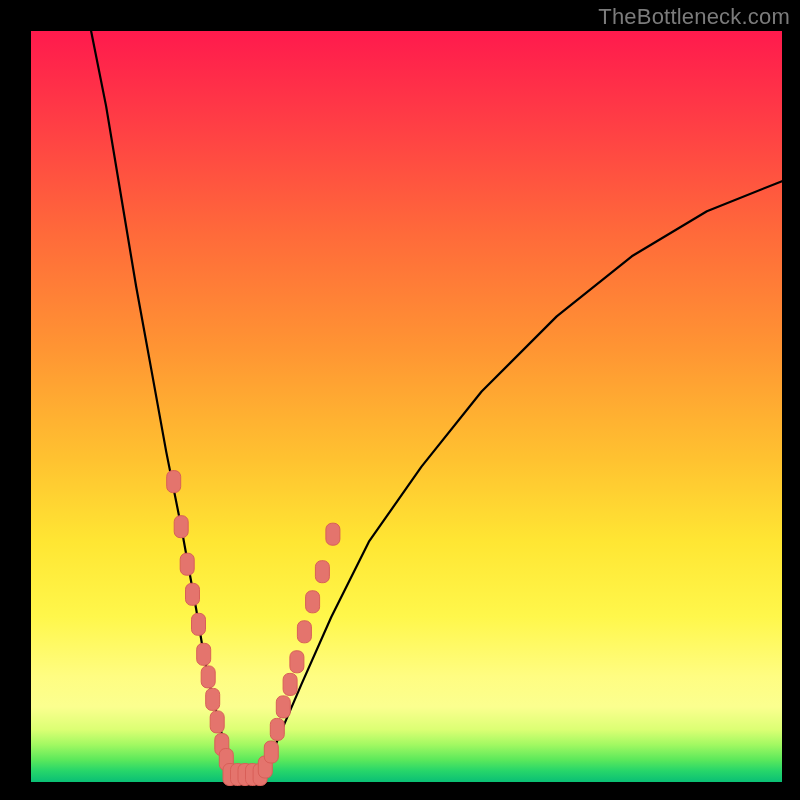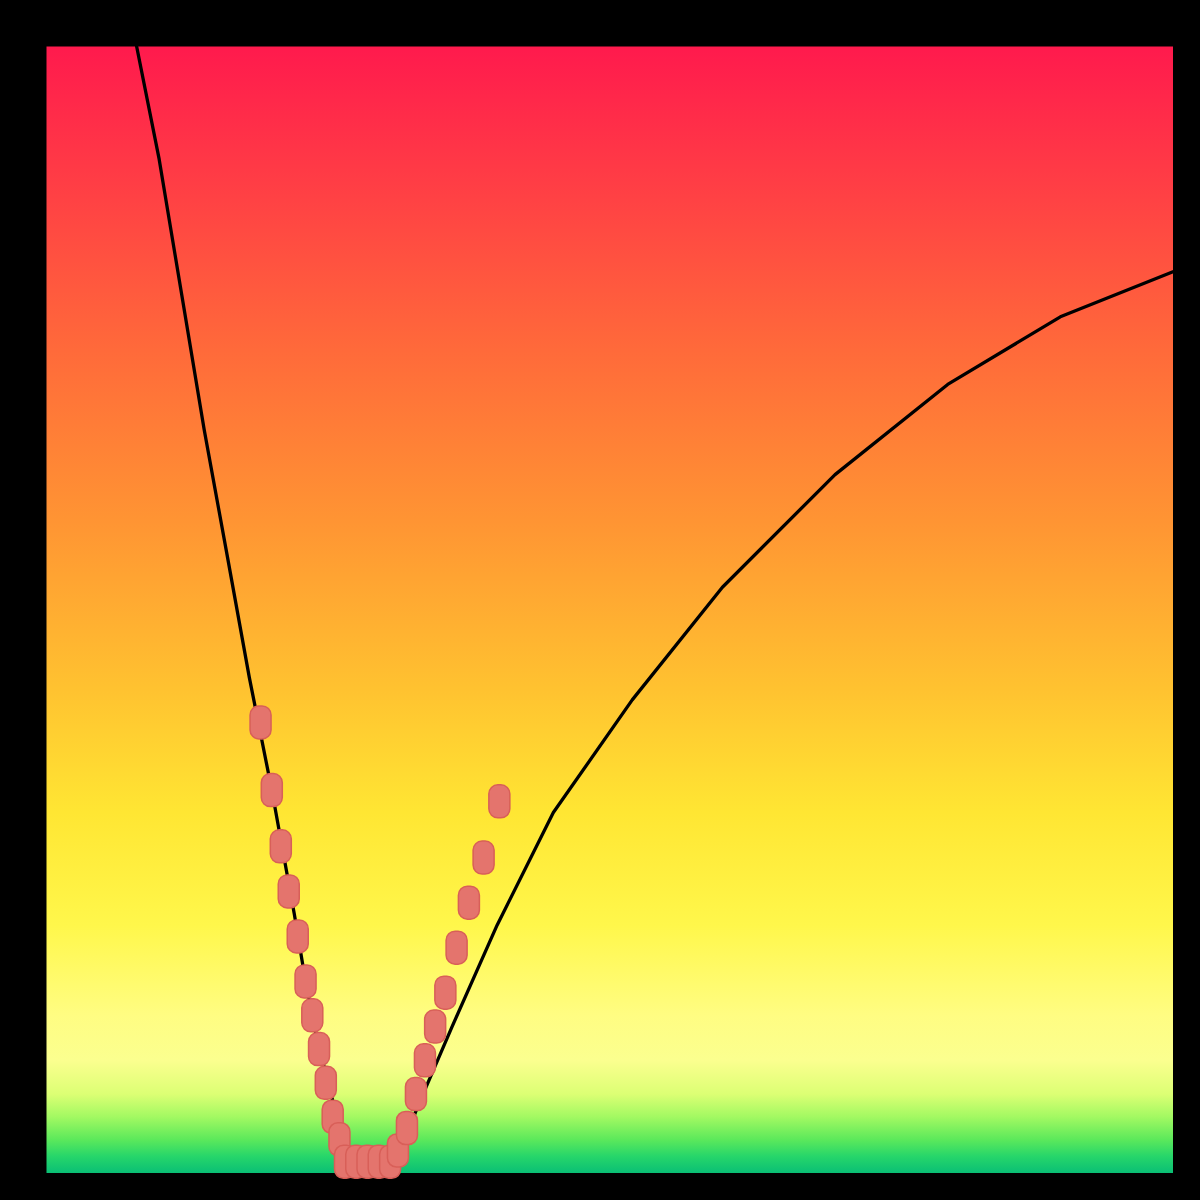--- a/index.html
+++ b/index.html
@@ -93,13 +93,14 @@
           <rect x="245.3" y="664.9" width="14" height="22" rx="6" fill="#e4746d" stroke="#d85f58" stroke-width="1"></rect>
           <rect x="252.1" y="642.4" width="14" height="22" rx="6" fill="#e4746d" stroke="#d85f58" stroke-width="1"></rect>
           <rect x="258.9" y="619.8" width="14" height="22" rx="6" fill="#e4746d" stroke="#d85f58" stroke-width="1"></rect>
           <rect x="266.4" y="589.8" width="14" height="22" rx="6" fill="#e4746d" stroke="#d85f58" stroke-width="1"></rect>
           <rect x="274.6" y="559.8" width="14" height="22" rx="6" fill="#e4746d" stroke="#d85f58" stroke-width="1"></rect>
           <rect x="284.4" y="529.7" width="14" height="22" rx="6" fill="#e4746d" stroke="#d85f58" stroke-width="1"></rect>
           <rect x="294.9" y="492.2" width="14" height="22" rx="6" fill="#e4746d" stroke="#d85f58" stroke-width="1"></rect>
         </g>
     </svg>
   </div>
+  <div class="watermark">TheBottleneck.com</div>
 </div>
 
 </body></html>

